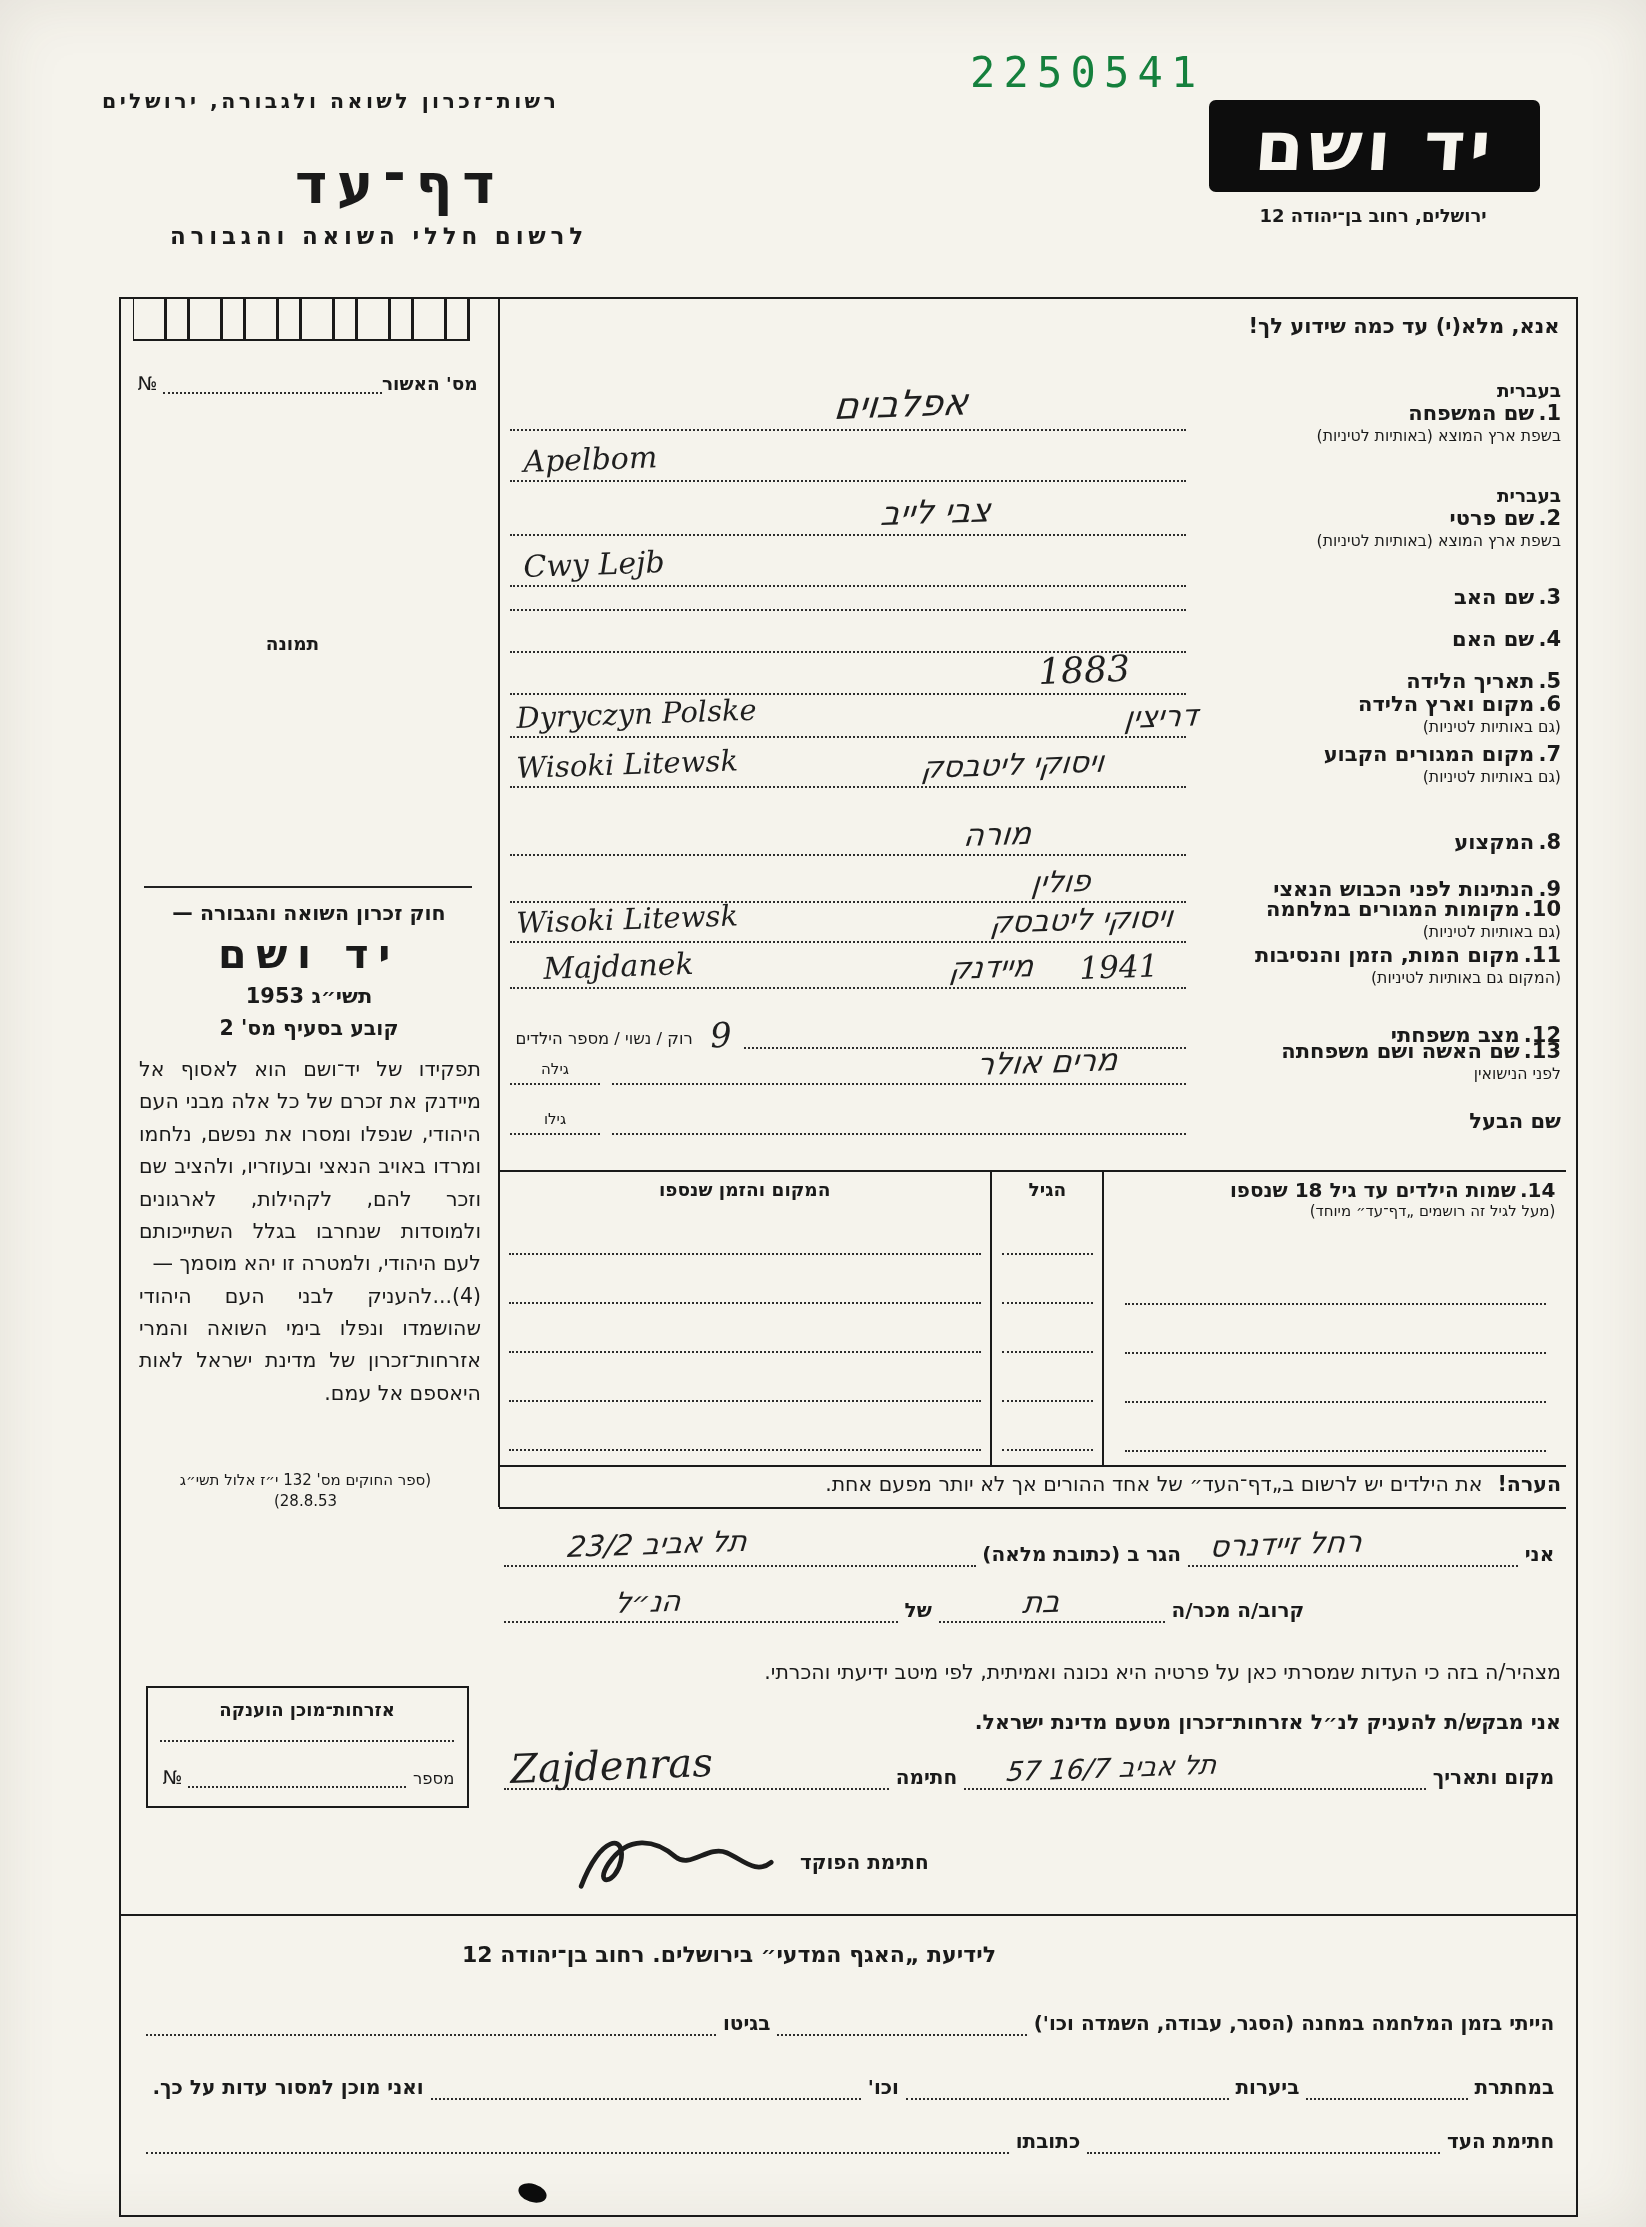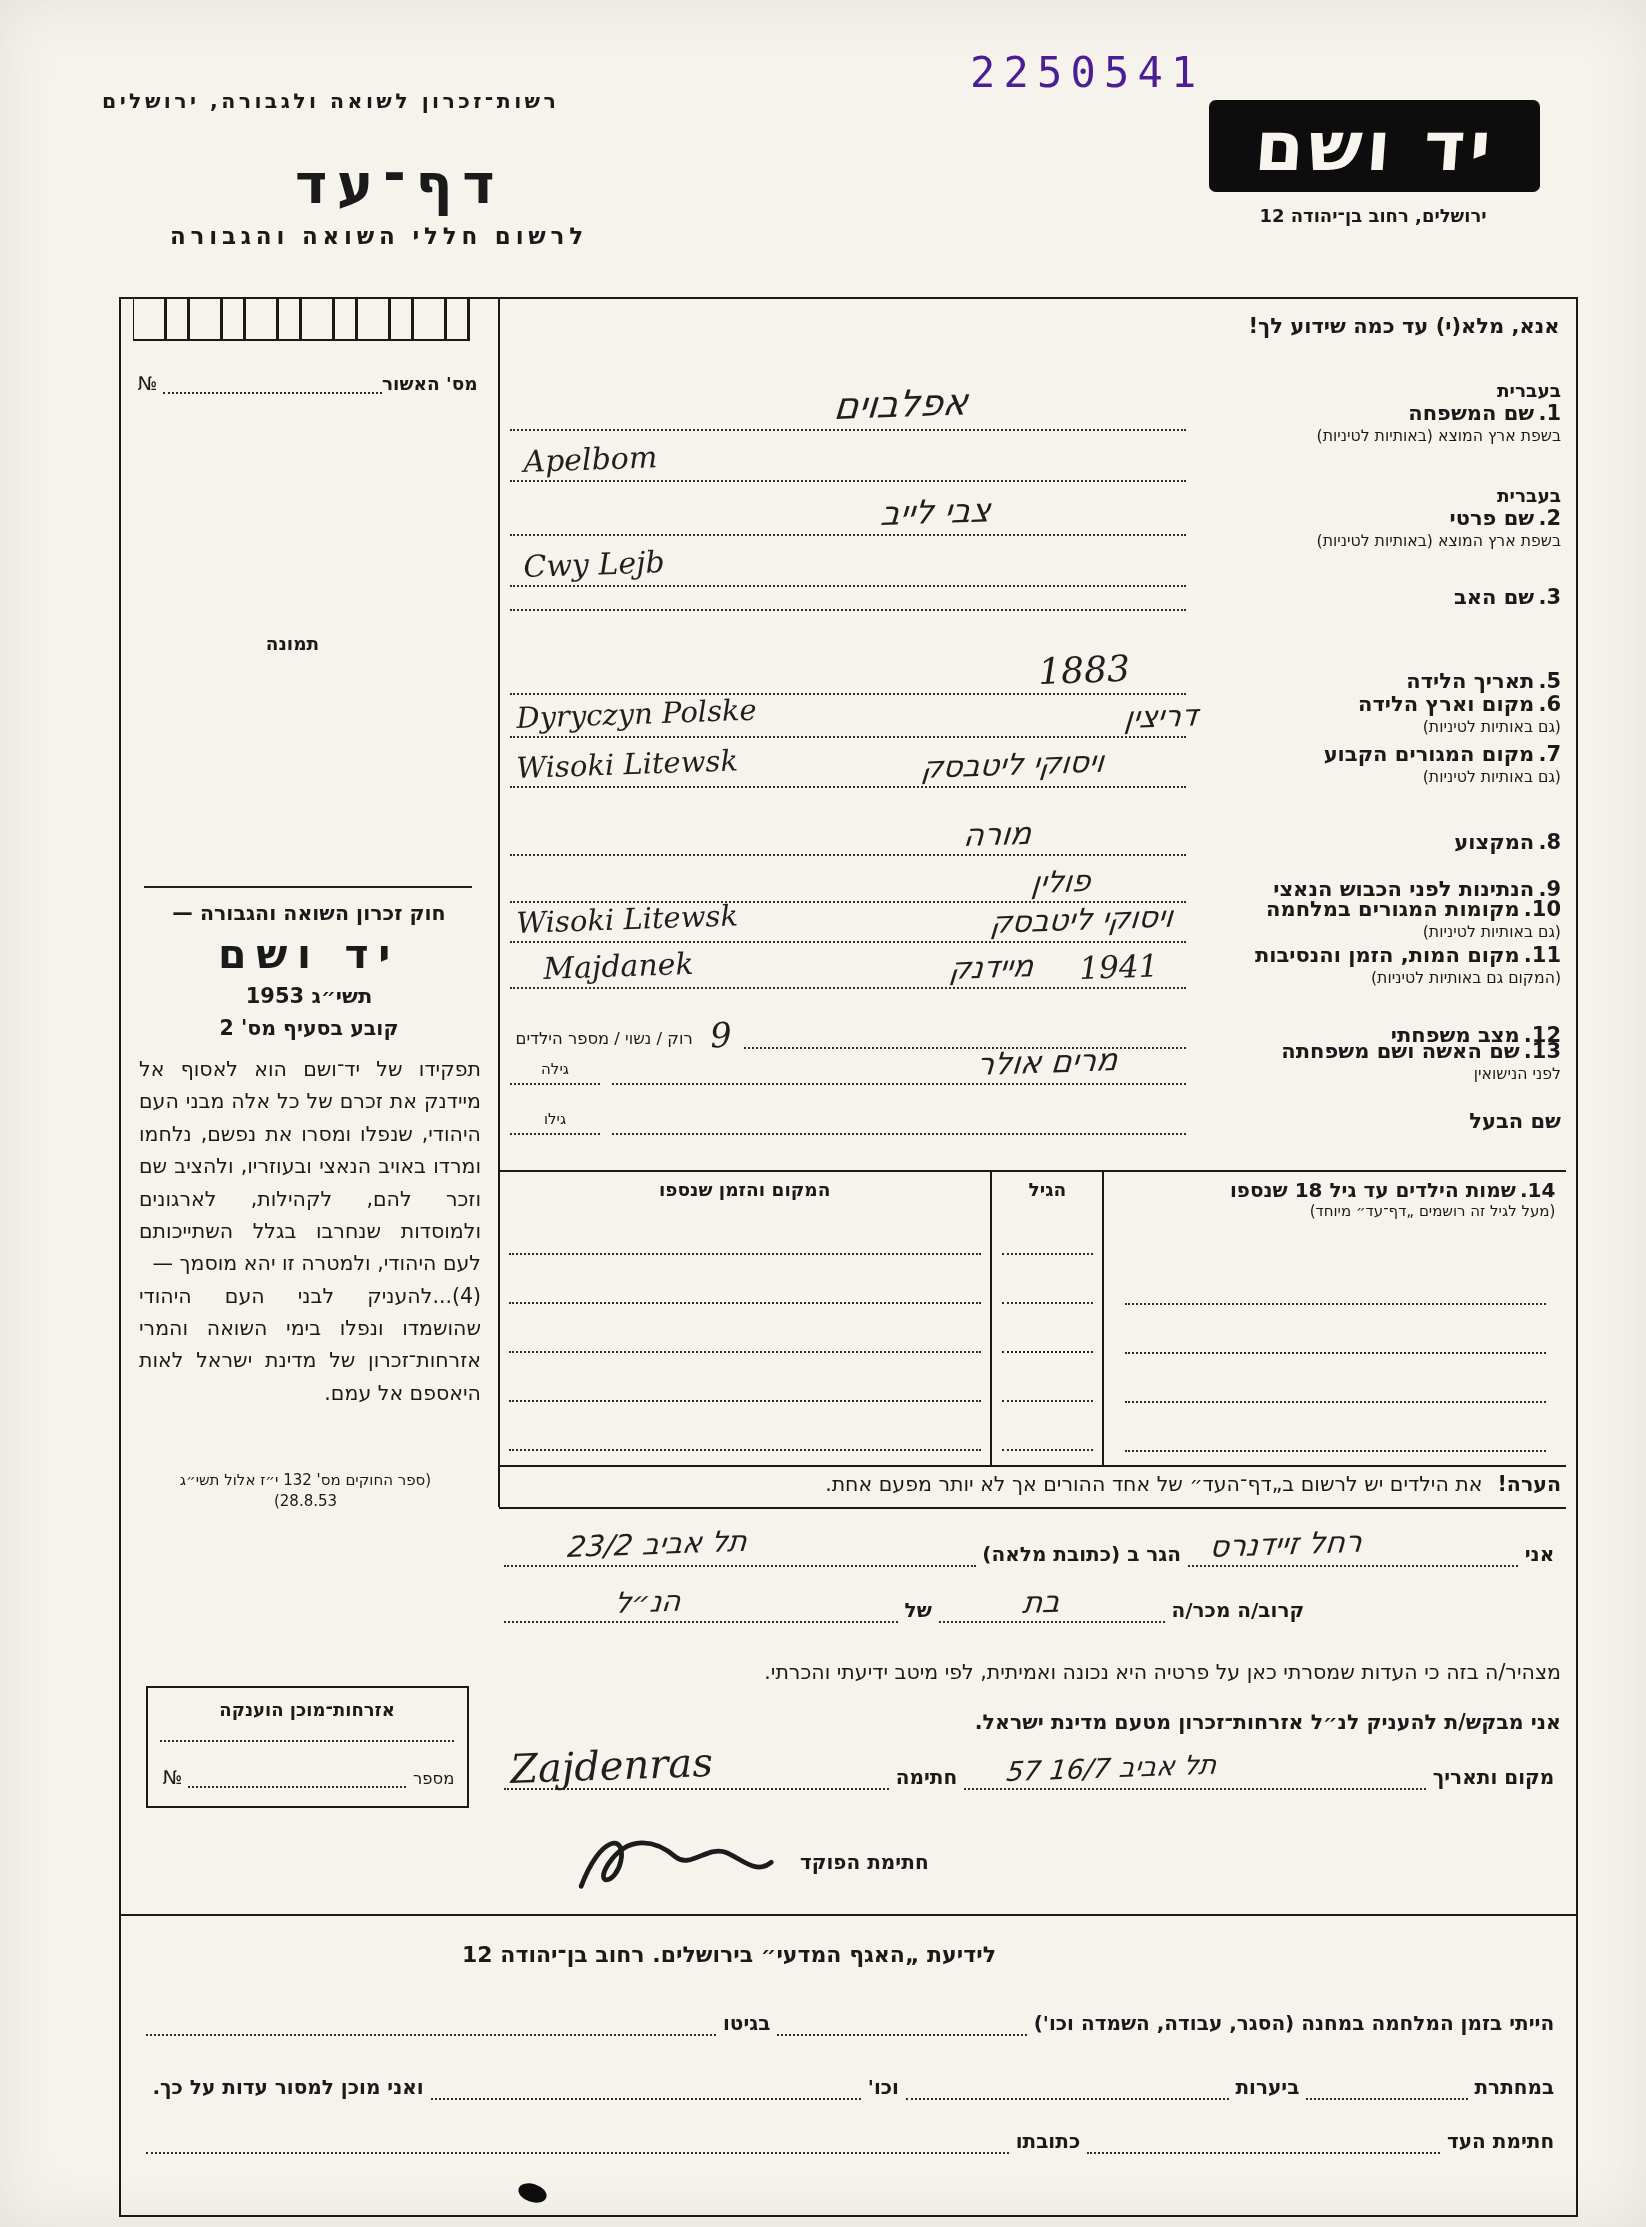--- a/index.html
+++ b/index.html
@@ -6,21 +6,21 @@
   html,body { background:#ffffff; }
   .page {
     position:relative; width:1647px; height:2227px;
     background:#f5f3ec; color:#1a1a1a; direction:rtl;
     font-family:"DejaVu Sans", sans-serif; overflow:hidden;
     box-shadow: inset 0 0 62px rgba(80,70,50,0.10);
   }
   .b { font-weight:bold; }
 
   
-  .stamp { position:absolute; left:971px; top:48px; font-family:"DejaVu Sans Mono", monospace; font-size:42px; letter-spacing:8.2px; color:#4c1d95; direction:ltr; }
+  .stamp { position:absolute; left:971px; top:48px; font-family:"DejaVu Sans Mono", monospace; font-size:42px; letter-spacing:8.2px; color:#15803d; direction:ltr; }
   .auth { position:absolute; left:103px; top:89px; font-size:20.5px; font-weight:bold; letter-spacing:3.4px; white-space:nowrap; }
   .ftitle { position:absolute; left:274px; top:152px; width:253px; text-align:center; font-size:55px; font-weight:bold; letter-spacing:9.6px; }
   .fsub { position:absolute; left:171px; top:223px; width:465px; text-align:left; font-size:23px; font-weight:bold; letter-spacing:4.8px; white-space:nowrap; }
   .logo { position:absolute; left:1210px; top:100px; width:331px; height:92px; background:#0d0d0d; border-radius:6.8px; display:flex; align-items:center; justify-content:center; }
   .logo span { color:#f7f5ee; font-size:71px; font-weight:bold; letter-spacing:4.1px; transform:scaleY(0.96) skewX(-4deg); }
   .addr { position:absolute; left:1205px; top:205px; width:338px; text-align:center; font-size:18px; font-weight:bold; }
 
   
   .form { position:absolute; left:120px; top:297px; width:1459px; height:1920px; border:2.7px solid #1a1a1a; }
   .vsep { position:absolute; left:377px; top:0; width:2.1px; height:1208px; background:#1a1a1a; }
@@ -156,20 +156,28 @@
 
     <div class="row" style="top:274px;height:38px;">
       <div class="labelcol">
           <div class="lbl"><span class="fnum">3.</span><span>שם האב</span></div>
         </div>
       <div class="fill">
           <div class="dots"></div>
         </div>
     </div>
 
+    <div class="row" style="top:316px;height:38px;">
+      <div class="labelcol">
+          <div class="lbl"><span class="fnum">4.</span><span>שם האם</span></div>
+        </div>
+      <div class="fill">
+          <div class="dots"></div>
+        </div>
+    </div>
 
     <div class="row" style="top:358px;height:38px;">
       <div class="labelcol">
           <div class="lbl"><span class="fnum">5.</span><span>תאריך הלידה</span></div>
         </div>
       <div class="fill">
           <div class="dots">
         <span class="hw hw-lat" style="right:55px;font-size:36px;">1883</span>
       </div>
         </div>

